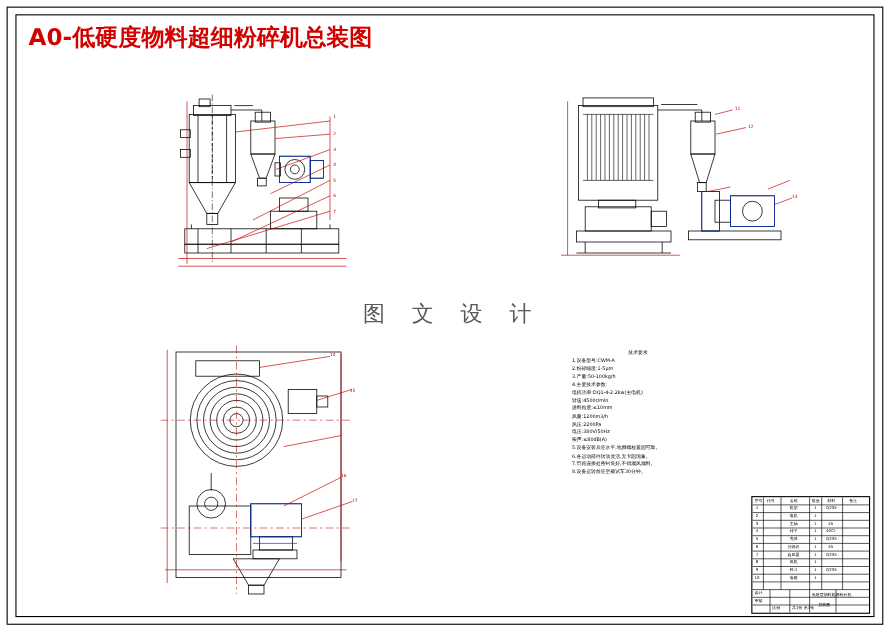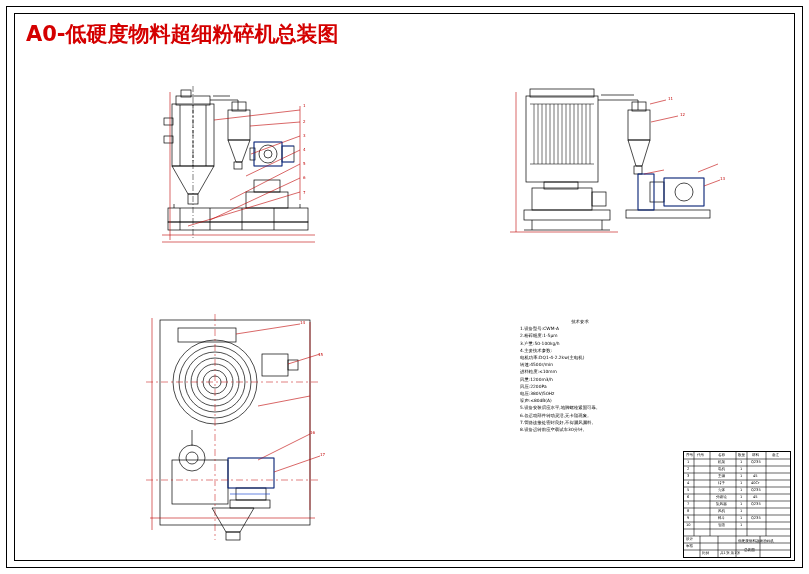--- a/index.html
+++ b/index.html
@@ -23,20 +23,21 @@
 </style>
 </head>
 <body>
 
 <div id="sheet">
 
   <div class="frame-outer"></div>
   <div class="frame-inner"></div>
 
   <div class="title-main">A0-低硬度物料超细粉碎机总装图</div>
+  <div class="watermark">图 文 设 计</div>
 
   <div class="vp" style="left:150px;top:80px;width:200px;height:175px;">
     <svg width="200" height="175" viewBox="0 0 200 175">
       <g stroke="#000" fill="none" stroke-width="0.7">
 
         <rect x="22" y="24" width="42" height="62"></rect>
         <rect x="26" y="16" width="34" height="9"></rect>
         <rect x="31" y="10" width="10" height="7"></rect>
 
         <path d="M22 86 L38 114 L48 114 L64 86 Z"></path>

